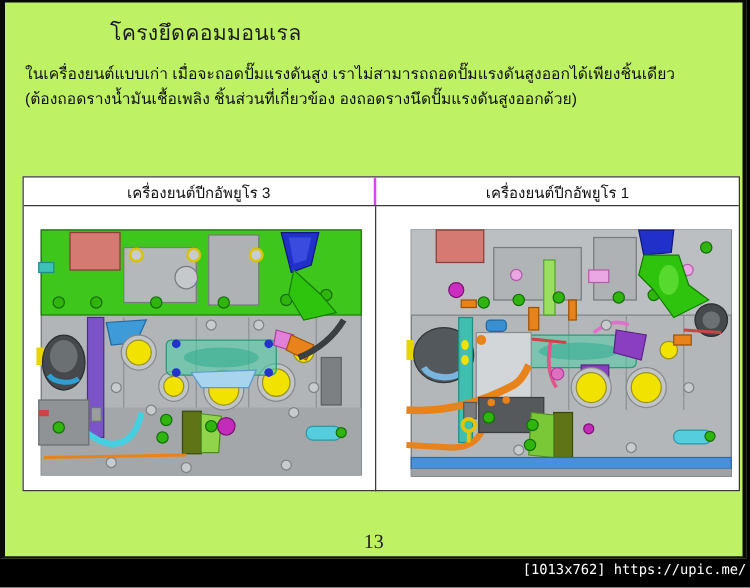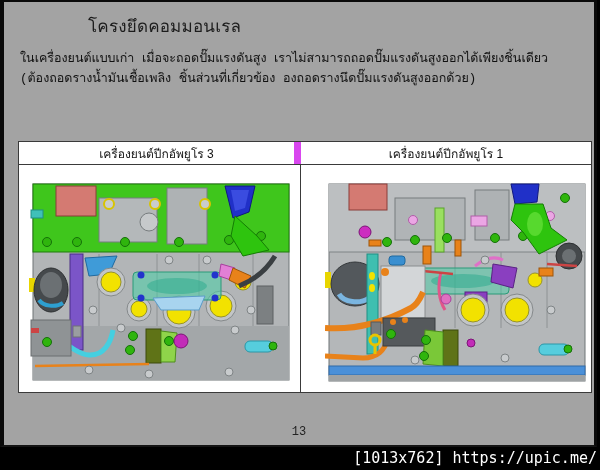--- a/index.html
+++ b/index.html
@@ -6,68 +6,68 @@
   body{
     width:600px;height:470px;
     background:#000;
     position:relative;
     overflow:hidden;
     font-family:"Liberation Sans","DejaVu Sans",sans-serif;
   }
   .page{
     position:absolute;left:0;top:0;
     width:590px;height:443px;
-    background:#a3a3a3;
+    background:#bef264;
     border-top:2px solid #0a0a0a;
     border-right:3px solid #0a0a0a;
     border-left:4px solid #0a0a0a;
     border-bottom:2px solid #141414;
   }
   .slide-title{
     position:absolute;left:84px;top:10px;
     font-size:17px;color:#1c1c1c;letter-spacing:0.2px;
   }
   .body-text{
     position:absolute;left:16px;top:47px;width:565px;
     font-size:12.5px;color:#111;
   }
-  .body-text .line{height:20px;line-height:20px;white-space:nowrap;font-family:Liberation Mono, monospace;}
+  .body-text .line{height:20px;line-height:20px;white-space:nowrap;}
   .dtable{
     position:absolute;left:14px;top:139px;
     width:574px;height:252px;
     border:1px solid #3a3a3a;
     box-sizing:border-box;
     background:#fff;
   }
   .hrow{height:22px;display:flex;border-bottom:1px solid #3a3a3a;}
   .hcell{
     box-sizing:border-box;
     display:flex;align-items:center;justify-content:center;
     font-size:12px;color:#111;
   }
-  .hcell.c1{width:282px;border-right:7px solid #d946ef;}
+  .hcell.c1{width:282px;border-right:2px solid #d946ef;}
   .hcell.c2{flex:1;}
   .brow{display:flex;height:228px;}
   .bcell{box-sizing:border-box;}
   .bcell.c1{width:282px;border-right:1px solid #3a3a3a;}
   .bcell.c2{flex:1;}
   .engine{position:absolute;}
   .engine.left{left:25px;top:176px;width:266px;height:213px;}
   .engine.right{left:321px;top:178px;width:266px;height:211px;}
   .page-number{
     position:absolute;left:0;top:423px;width:100%;
     text-align:center;
-    font-family:Liberation Mono, monospace;
-    font-size:12px;color:#222;
+    font-family:Liberation Serif, serif;
+    font-size:16px;color:#222;
   }
   .watermark{
     position:absolute;right:3px;top:449px;
     color:#fff;
     font-family:"DejaVu Sans Mono",monospace;
-    font-size:15px;letter-spacing:0px;
+    font-size:11px;letter-spacing:0px;
   }
 </style>
 </head>
 <body>
 
 <div class="page">
 
   <div class="slide-title">โครงยึดคอมมอนเรล</div>
 
   <div class="body-text">

